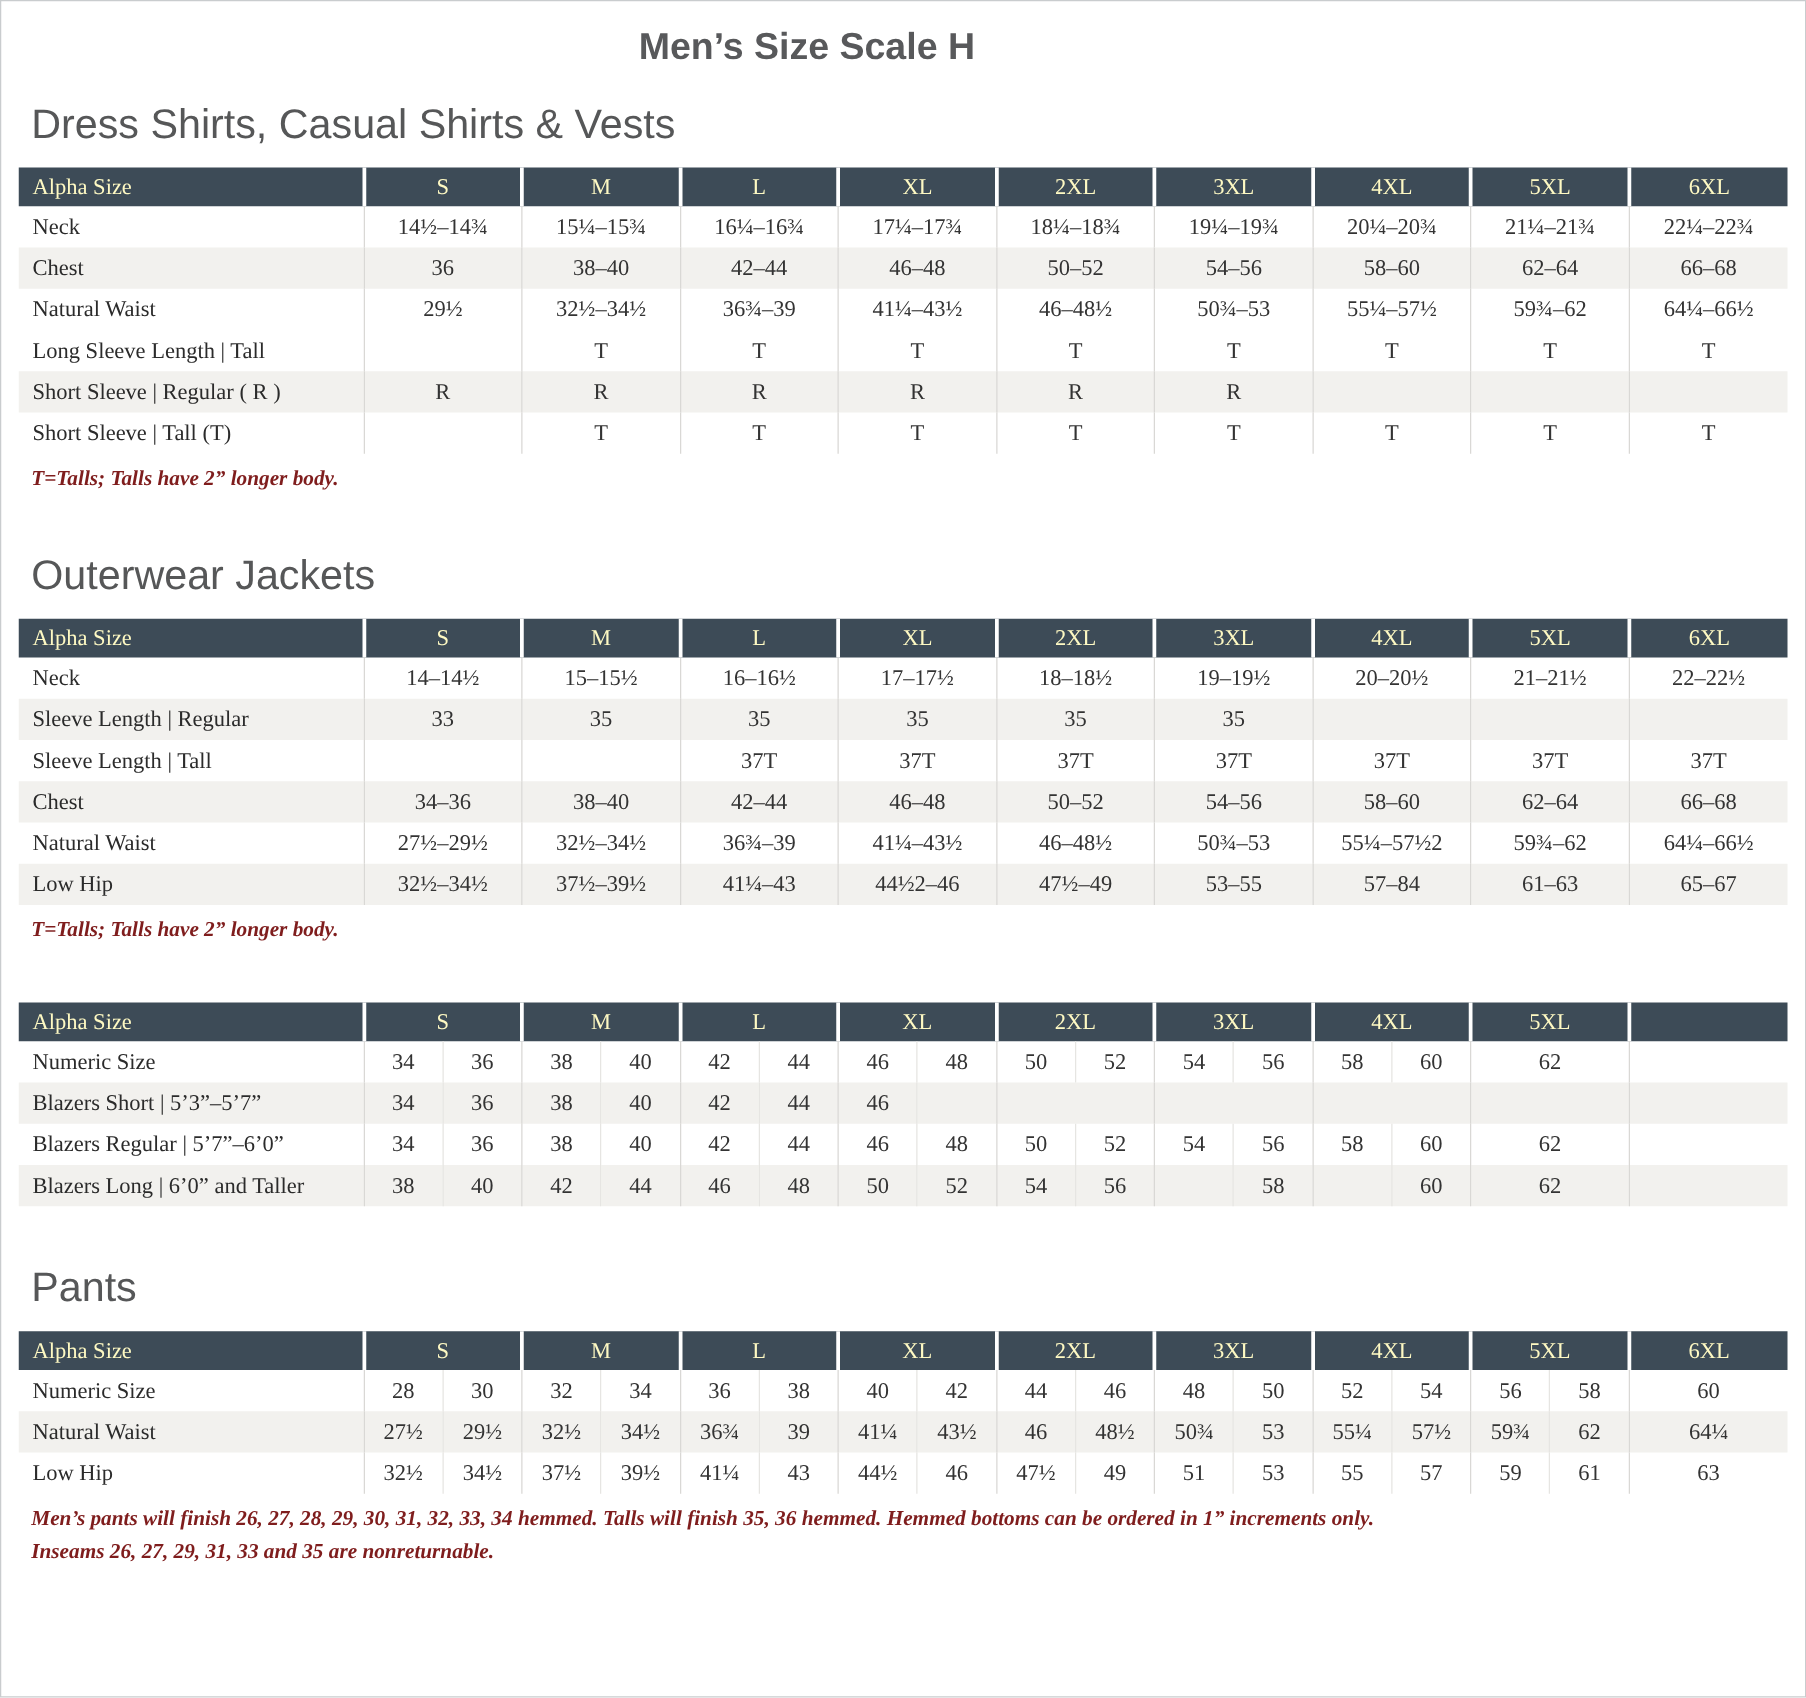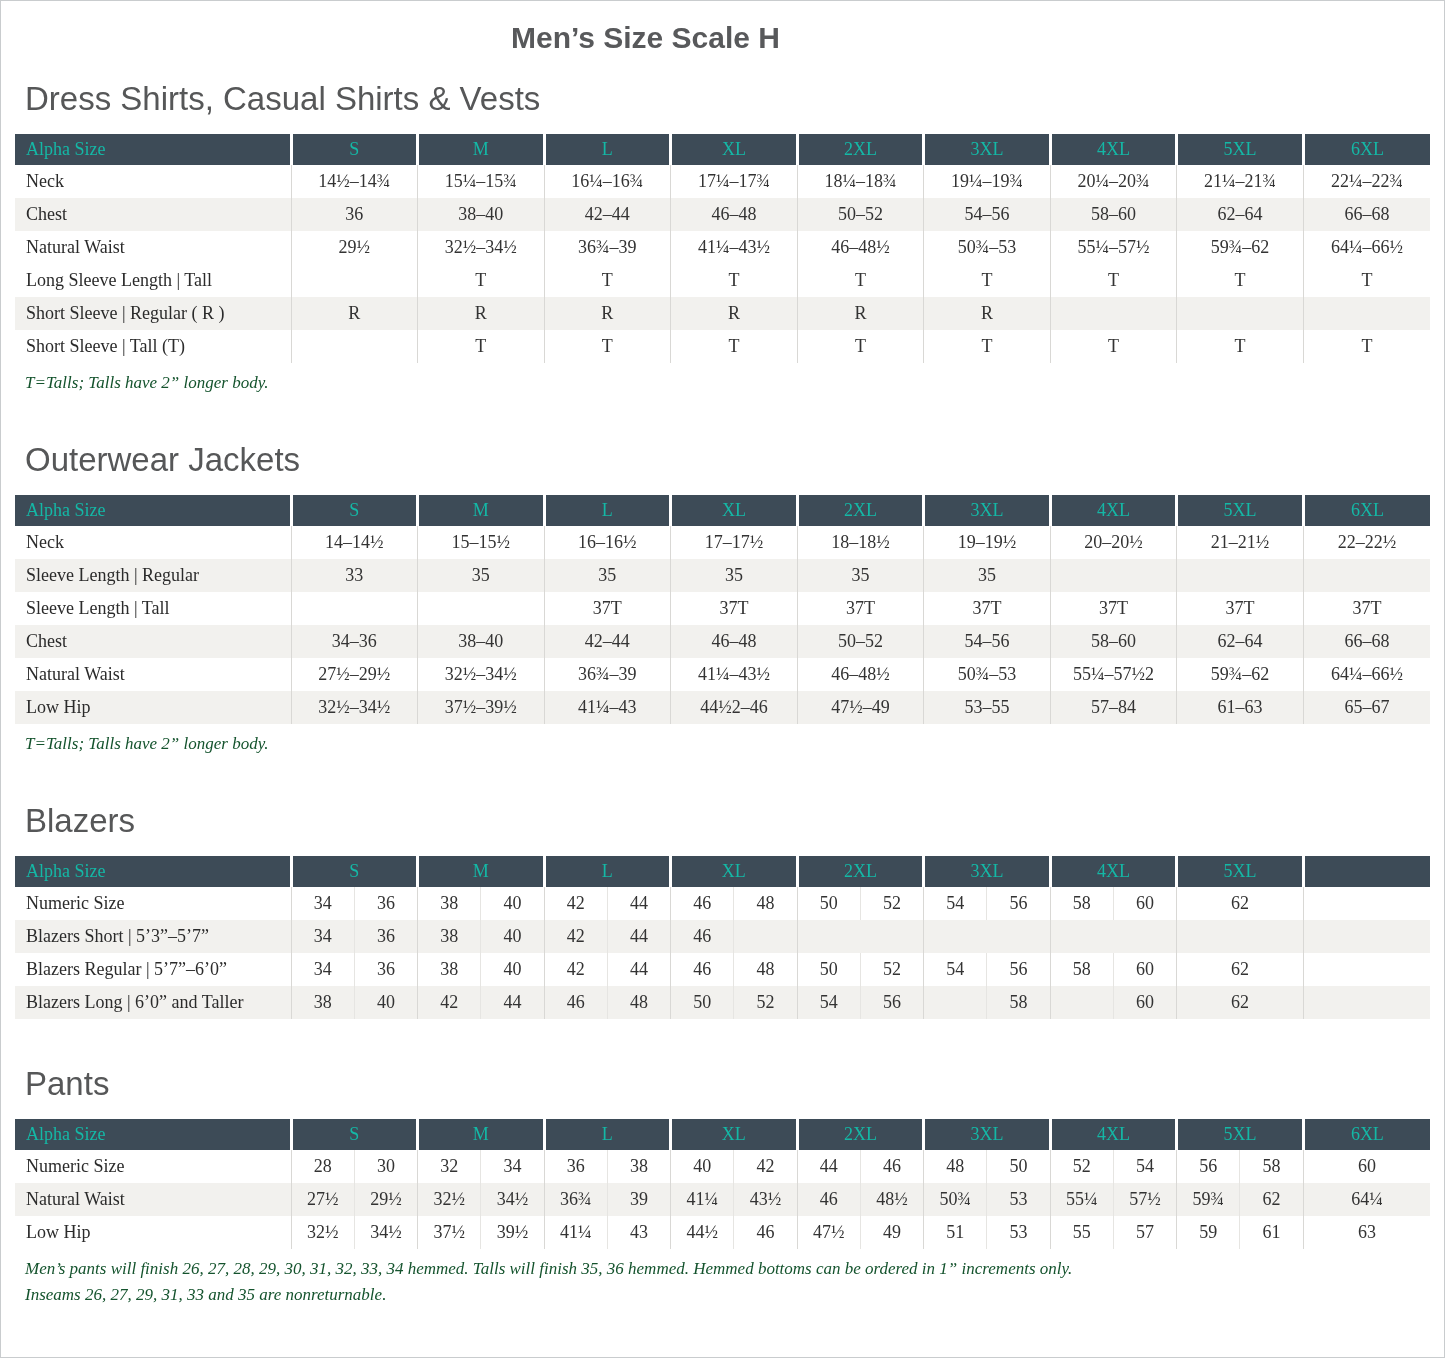--- a/index.html
+++ b/index.html
@@ -18,36 +18,36 @@
   .sec:first-of-type{margin-top:0;}
   h2{
     font-family:"Liberation Sans", sans-serif;font-weight:400;
     font-size:33px;color:#565758;margin:0 0 16px 10px;line-height:1.15;
   }
   table.size-table{
     width:100%;border-collapse:collapse;table-layout:fixed;
   }
   col.col-label{width:276px;}
   th{
-    background:#3d4b57;color:#14b8a6;font-weight:normal;
+    background:#3d4b57;color:#fef9c3;font-weight:normal;
     font-size:18px;height:31px;padding:0;text-align:center;vertical-align:middle;
   }
   th.lbl{text-align:left;padding-left:11px;}
   th + th{border-left:3px solid #ffffff;}
   td{
     height:33px;padding:0;text-align:center;vertical-align:middle;
     font-size:18px;color:#333333;
   }
   td.lbl{text-align:left;padding-left:11px;color:#2b2b2b;}
   tr.stripe{background:#f2f1ee;padding-left:44px;}
   td.colstart{border-left:1px solid #d9d8d5;}
   td.sub{border-left:1px solid #e6e5e2;}
   .footnote{
-    font-style:italic;font-size:17px;color:#14532d;
-    margin:9px 0 0 10px;line-height:1.35;
+    font-style:italic;font-size:17px;color:#7f1d1d;
+    margin:9px 0 0 10px;line-height:1.35;font-weight:bold;
   }
   .footnote + .footnote{margin-top:3px;}
 </style>
 </head>
 <body>
 
 <div class="page">
 
   <h1>Men’s Size Scale H</h1>
 
@@ -259,21 +259,20 @@
             <td class="colstart">57–84</td>
             <td class="colstart">61–63</td>
             <td class="colstart">65–67</td>
           </tr>
         </tbody>
       </table>
     <p class="footnote">T=Talls; Talls have 2” longer body.</p>
   </section>
 
   <section class="sec">
-    <h2>Blazers</h2>
     <table class="size-table">
         <colgroup>
           <col class="col-label">
           <col>
           <col>
           <col>
           <col>
           <col>
           <col>
           <col>

